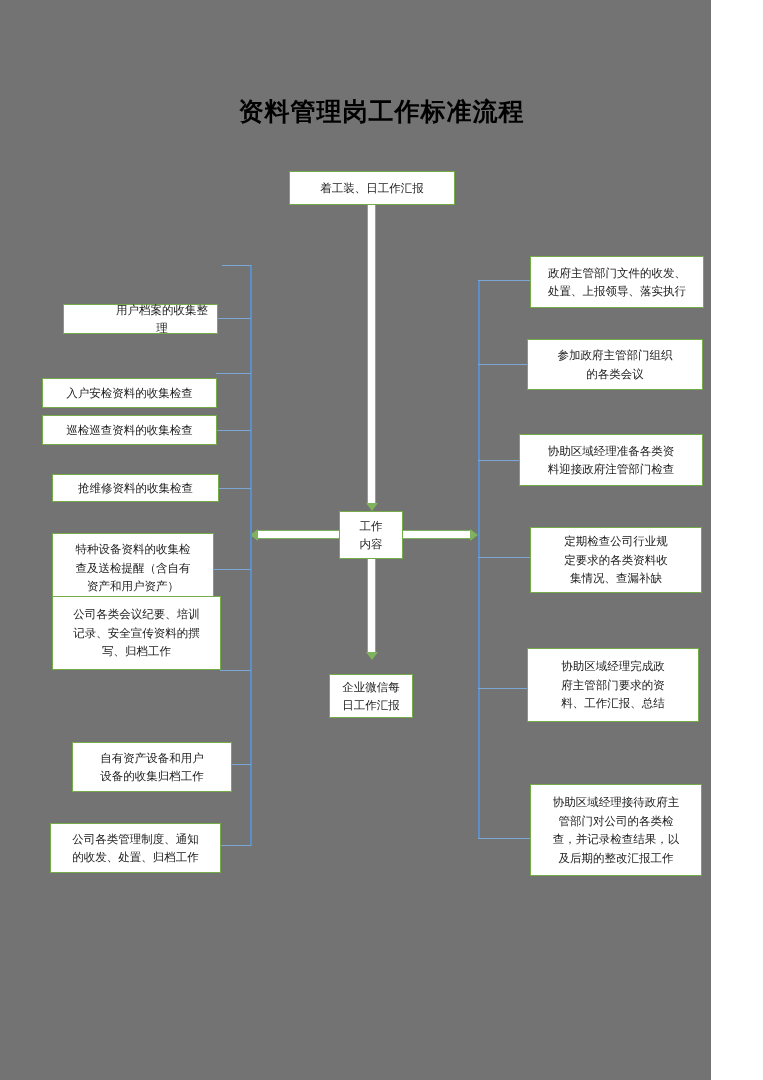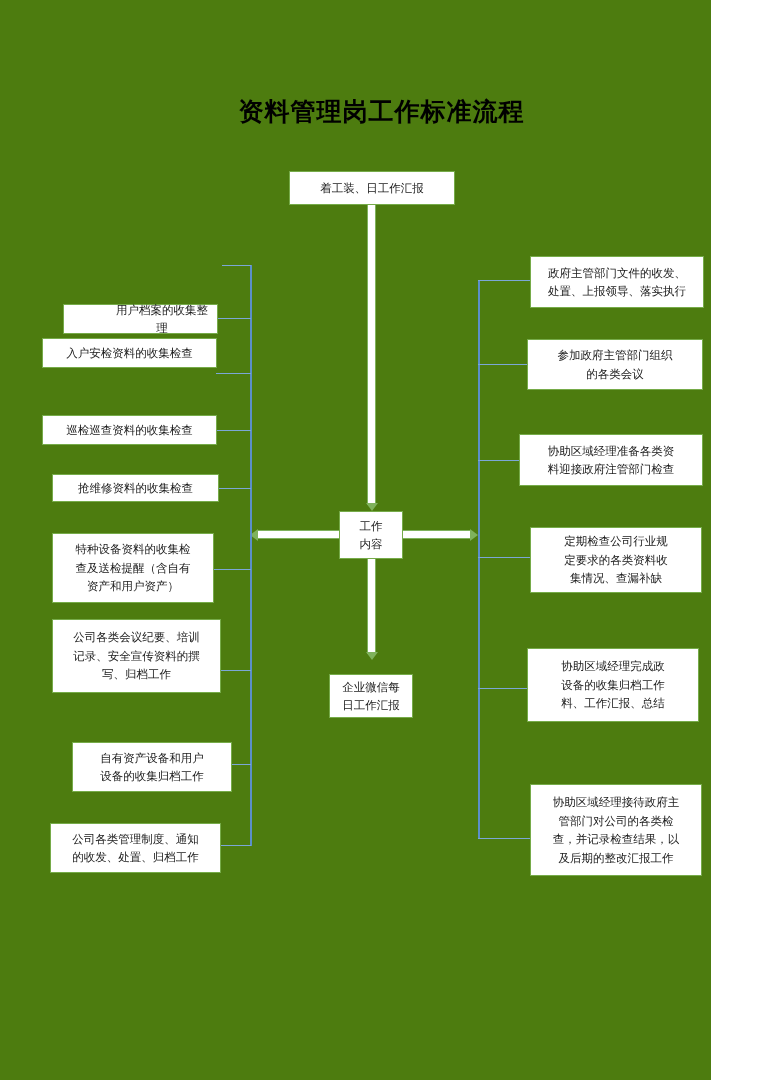--- a/index.html
+++ b/index.html
@@ -7,21 +7,21 @@
     padding: 0;
     background: #ffffff;
   }
   body {
     font-family: "Liberation Sans", "DejaVu Sans", sans-serif;
   }
   #page {
     position: relative;
     width: 711px;
     height: 1080px;
-    background: #4d7c0f;
+    background: #737373;
     overflow: hidden;
   }
 
   
   #chart-title {
     position: absolute;
     left: 0;
     top: 94px;
     width: 763px;
     text-align: center;
@@ -117,27 +117,27 @@
   <div class="branch" style="left:218px; top:318px; width:33px;"></div>
   <div class="branch" style="left:216px; top:373px; width:35px;"></div>
   <div class="branch" style="left:216px; top:430px; width:35px;"></div>
   <div class="branch" style="left:218px; top:488px; width:33px;"></div>
   <div class="branch" style="left:213px; top:569px; width:38px;"></div>
   <div class="branch" style="left:220px; top:670px; width:31px;"></div>
   <div class="branch" style="left:220px; top:764px; width:31px;"></div>
   <div class="branch" style="left:220px; top:845px; width:31px;"></div>
 
   <div class="node" style="left:63px; top:304px; width:155px; height:30px;padding-left:48px;">用户档案的收集整理</div>
-  <div class="node" style="left:42px; top:338px; width:175px; height:30px;">入户安检资料的收集检查</div>
+  <div class="node" style="left:42px; top:378px; width:175px; height:30px;">入户安检资料的收集检查</div>
   <div class="node" style="left:42px; top:415px; width:175px; height:30px;">巡检巡查资料的收集检查</div>
   <div class="node" style="left:52px; top:533px; width:162px; height:70px;">特种设备资料的收集检
 查及送检提醒（含自有
 资产和用户资产）</div>
   <div class="node" style="left:52px; top:474px; width:167px; height:28px;">抢维修资料的收集检查</div>
-  <div class="node" style="left:52px; top:619px; width:169px; height:74px;">公司各类会议纪要、培训
+  <div class="node" style="left:52px; top:596px; width:169px; height:74px;">公司各类会议纪要、培训
 记录、安全宣传资料的撰
 写、归档工作</div>
   <div class="node" style="left:72px; top:742px; width:160px; height:50px;">自有资产设备和用户
 设备的收集归档工作</div>
   <div class="node" style="left:50px; top:823px; width:171px; height:50px;">公司各类管理制度、通知
 的收发、处置、归档工作</div>
 
   <div class="barrow-h" style="left:403px; top:530px; width:67px;"></div>
   <div class="head head-right" style="left:470px; top:528.5px;"></div>
 
@@ -153,20 +153,20 @@
   <div class="node" style="left:527px; top:339px; width:176px; height:51px;">参加政府主管部门组织
 的各类会议</div>
   <div class="node" style="left:530px; top:256px; width:174px; height:52px;">政府主管部门文件的收发、
 处置、上报领导、落实执行</div>
   <div class="node" style="left:519px; top:434px; width:184px; height:52px;">协助区域经理准备各类资
 料迎接政府注管部门检查</div>
   <div class="node" style="left:530px; top:527px; width:172px; height:66px;">定期检查公司行业规
 定要求的各类资料收
 集情况、查漏补缺</div>
   <div class="node" style="left:527px; top:648px; width:172px; height:74px;">协助区域经理完成政
-设备的收集归档工作
+府主管部门要求的资
 料、工作汇报、总结</div>
   <div class="node" style="left:530px; top:784px; width:172px; height:92px;">协助区域经理接待政府主
 管部门对公司的各类检
 查，并记录检查结果，以
 及后期的整改汇报工作</div>
 
 </div>
 
 </body></html>

